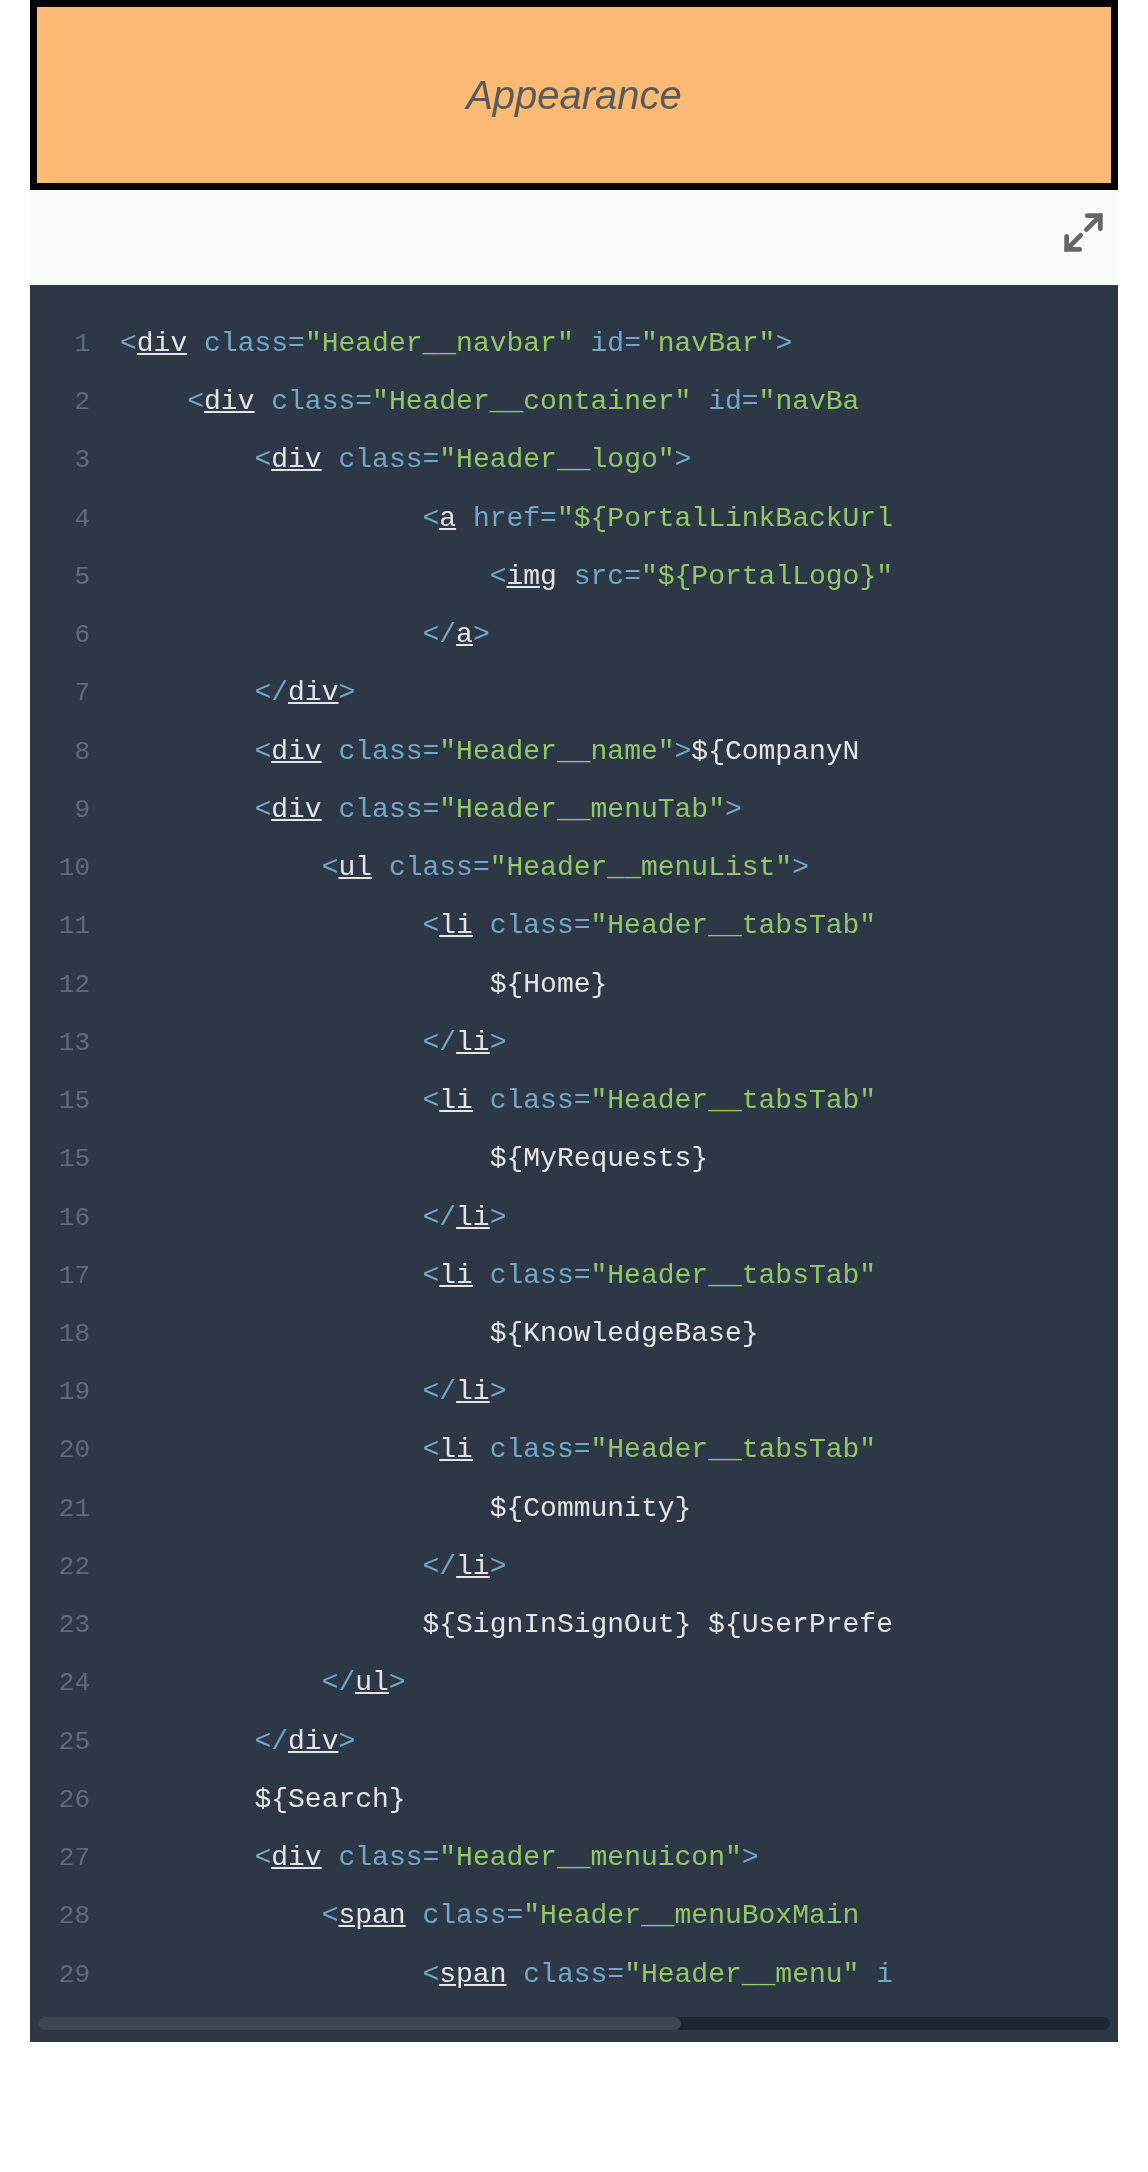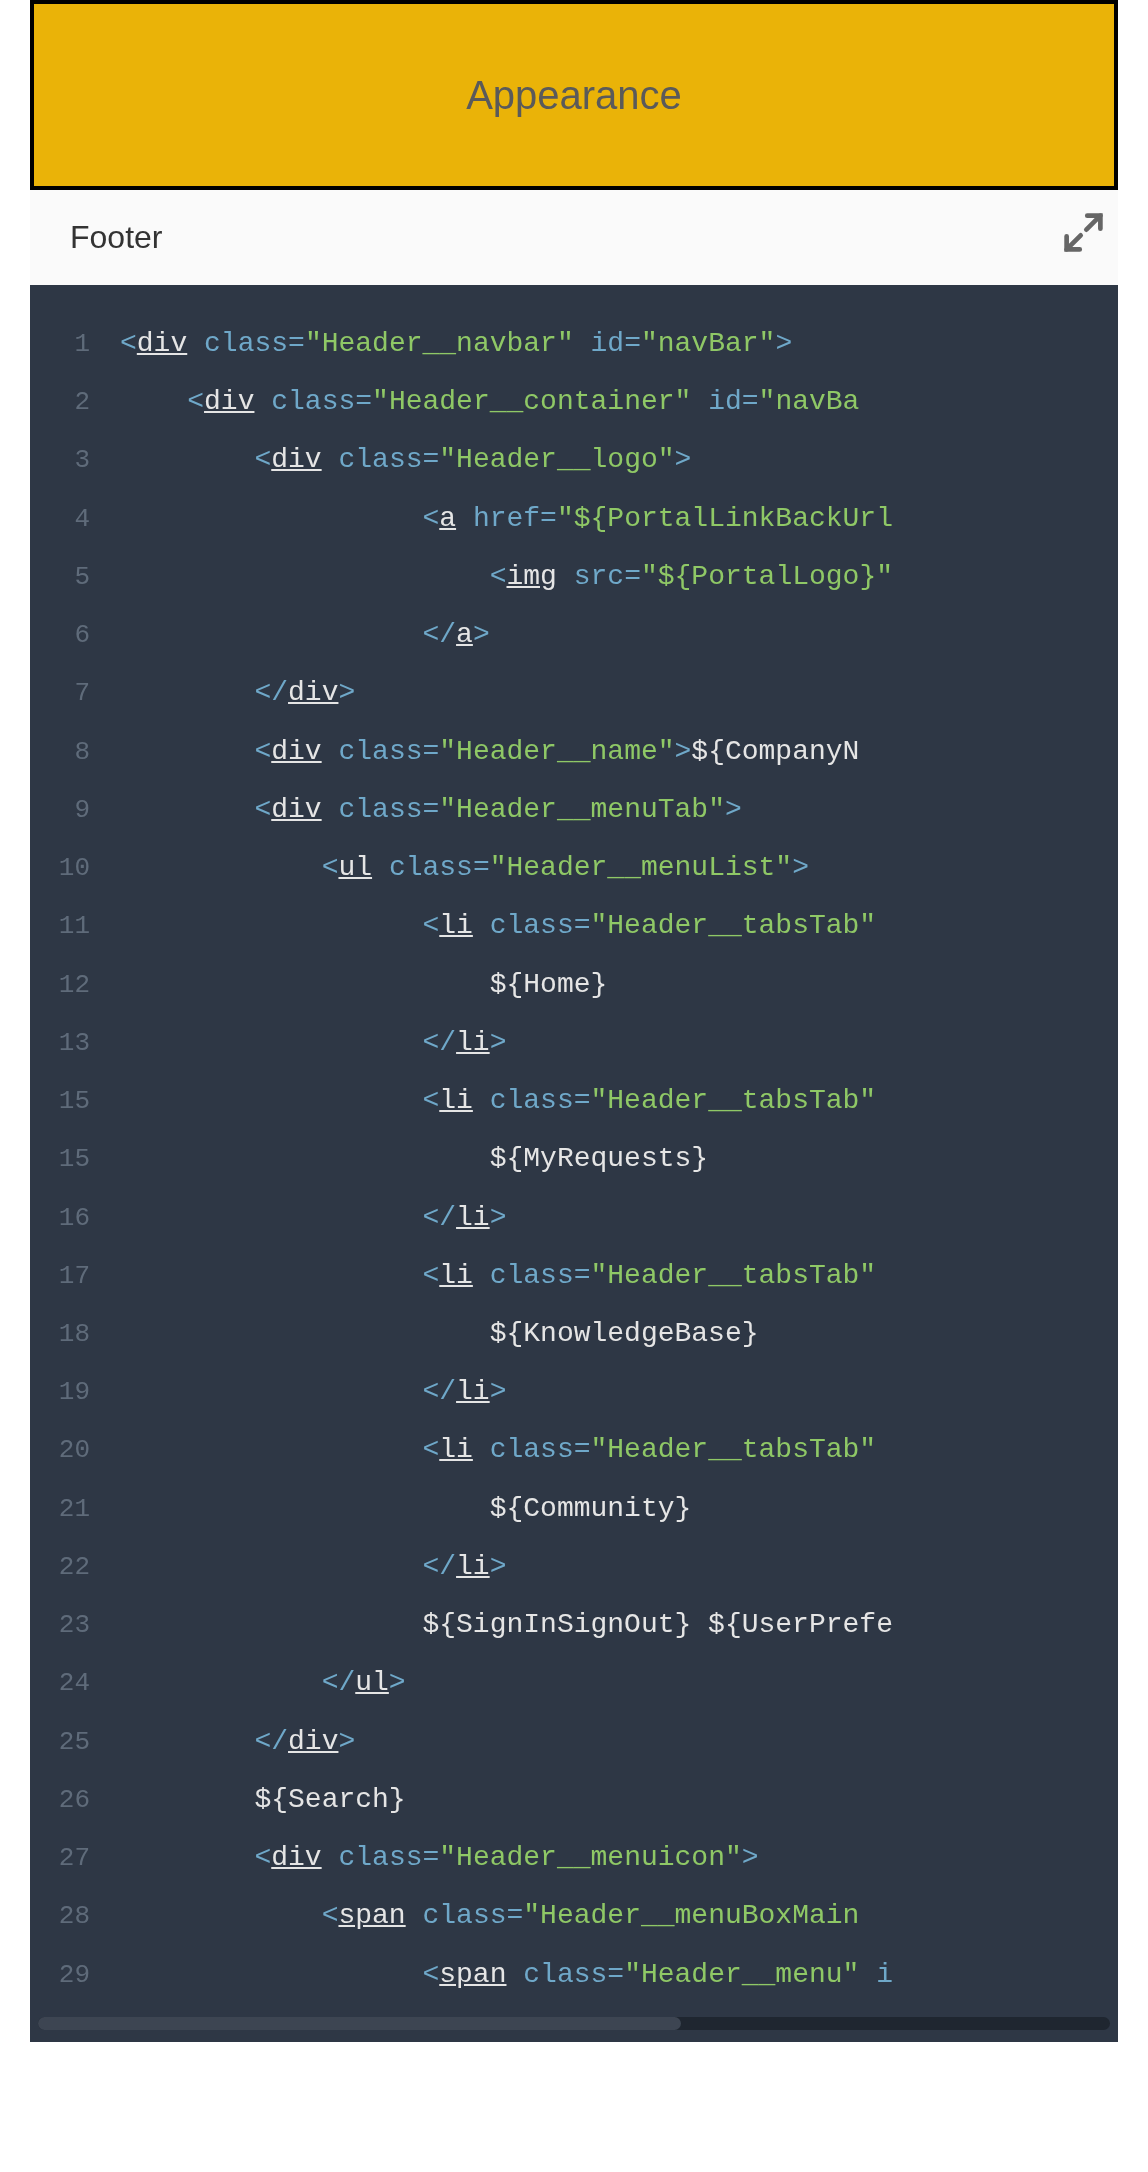--- a/index.html
+++ b/index.html
@@ -3,24 +3,25 @@
   <meta charset="utf-8">
   <style>
     * { margin: 0; padding: 0; box-sizing: border-box; }
     body {
       font-family: -apple-system, BlinkMacSystemFont, "Segoe UI", Helvetica, Arial, sans-serif;
       background: #fff;
       width: 1148px;
     }
     .top-tabs {
       display: flex;
-      background: #eab308;
+      background: #fdba74;
       height: 190px;
-      border: 4px solid #000000;
+      border: 7px solid #000000;
       margin: 0 30px;
+      font-style: italic;
     }
     .top-tab {
       flex: 1;
       display: flex;
       align-items: center;
       justify-content: center;
       font-size: 40px;
       color: #5a5a5a;
       cursor: pointer;
       position: relative;
@@ -138,21 +139,20 @@
     }
   </style>
 </head>
 <body>
 
 <div class="top-tabs">
   <div class="top-tab">Appearance</div>
 </div>
 
 <div class="sub-bar">
-  <div class="sub-tab">Footer</div>
   <div class="expand-icon">
     <svg viewBox="0 0 24 24" fill="none" stroke="#666" stroke-width="2.5" stroke-linecap="round">
       <path d="M14 3 L21 3 L21 10"></path>
       <path d="M10 21 L3 21 L3 14"></path>
       <path d="M21 3 L13.5 10.5"></path>
       <path d="M3 21 L10.5 13.5"></path>
     </svg>
   </div>
 </div>
 

